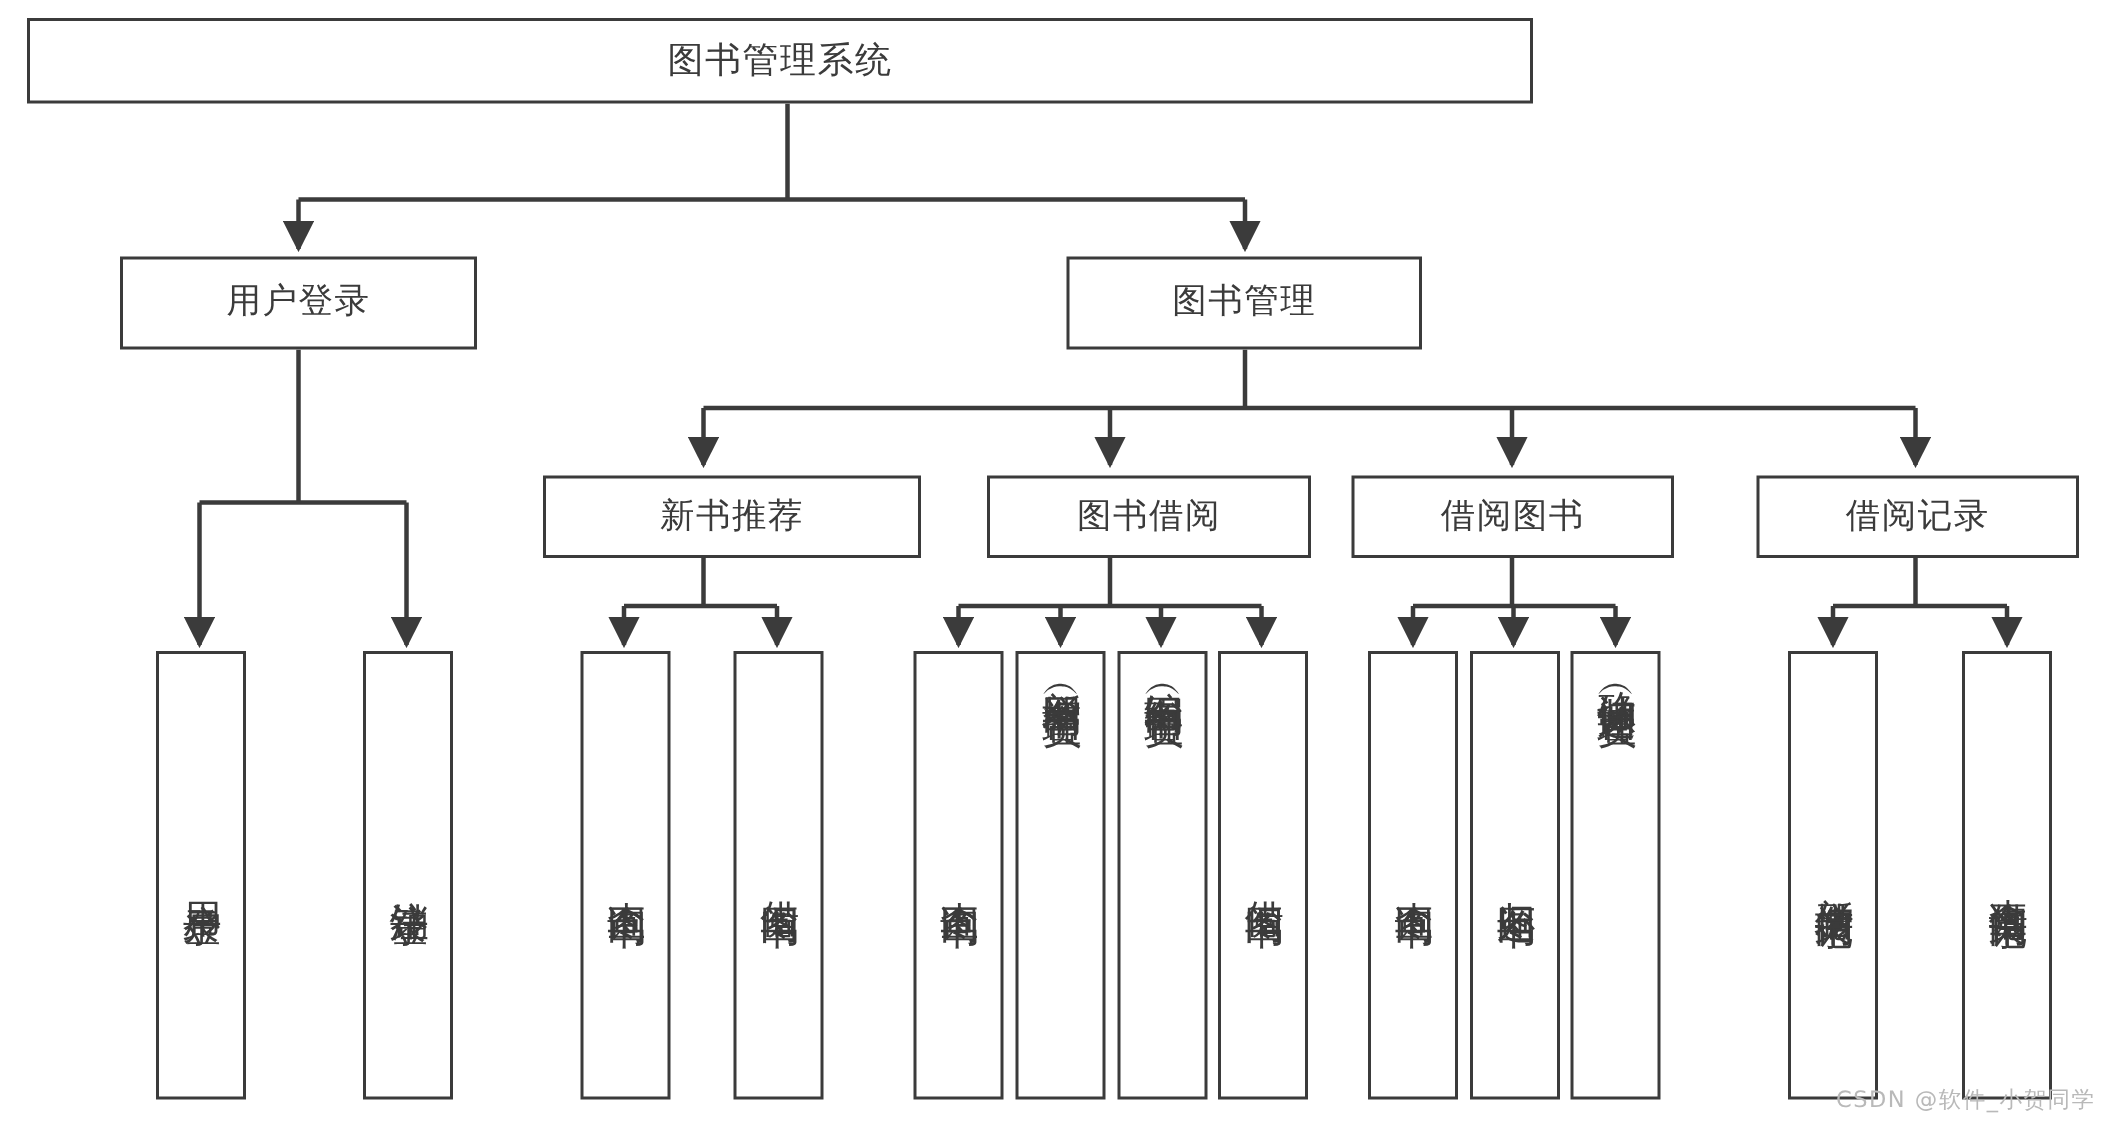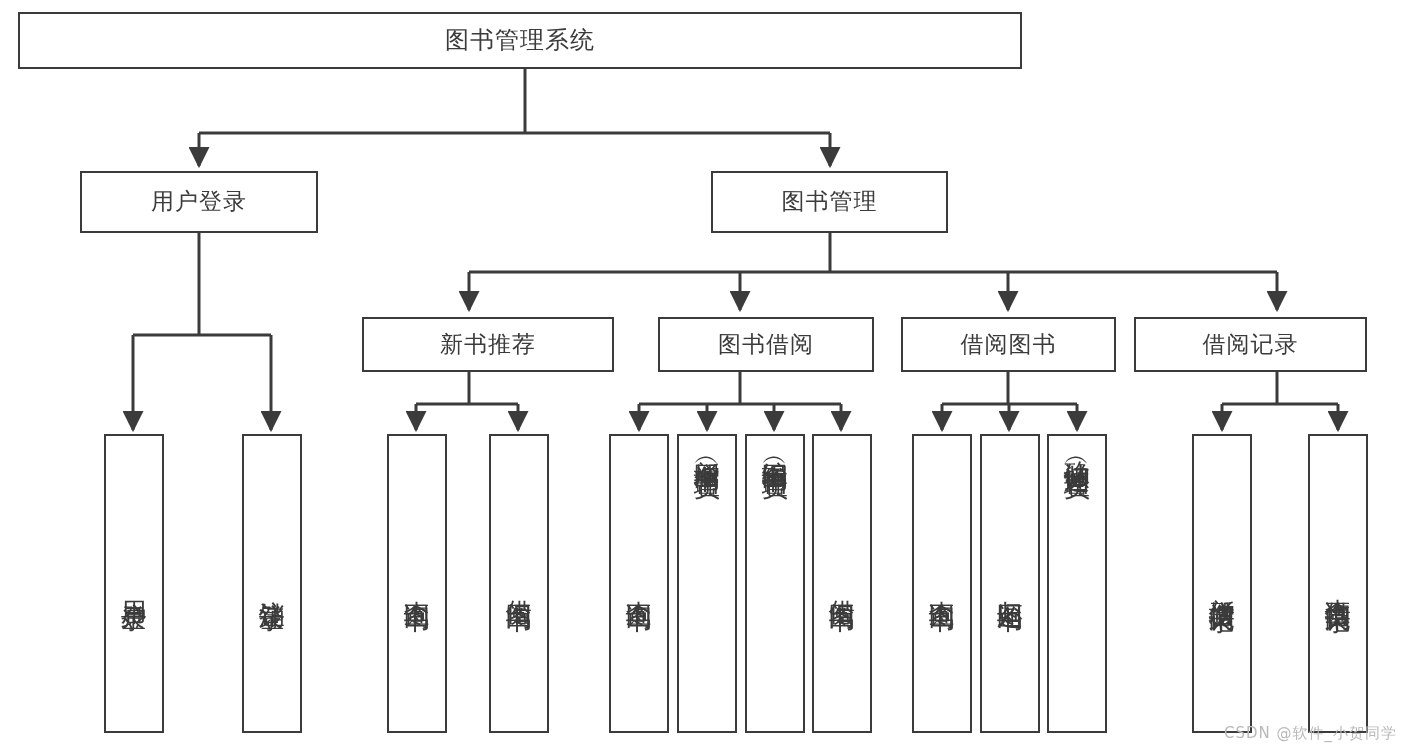--- a/index.html
+++ b/index.html
@@ -139,21 +139,21 @@
   </div>
 
   <div class="node node-h" style="left:658px; top:317px; width:216px; height:55px;">
     <span>图书借阅</span>
   </div>
 
   <div class="node node-h" style="left:901px; top:317px; width:215px; height:55px;">
     <span>借阅图书</span>
   </div>
 
-  <div class="node node-h" style="left:1134px; top:317px; width:233px; height:55px;">
+  <div class="node node-h" style="left:1171px; top:317px; width:215px; height:55px;">
     <span>借阅记录</span>
   </div>
 
   <div class="node node-v" style="left:104px; top:434px; width:60px; height:299px;">
     <span>用户登录</span>
   </div>
 
   <div class="node node-v" style="left:242px; top:434px; width:60px; height:299px;">
     <span>注销登录</span>
   </div>

